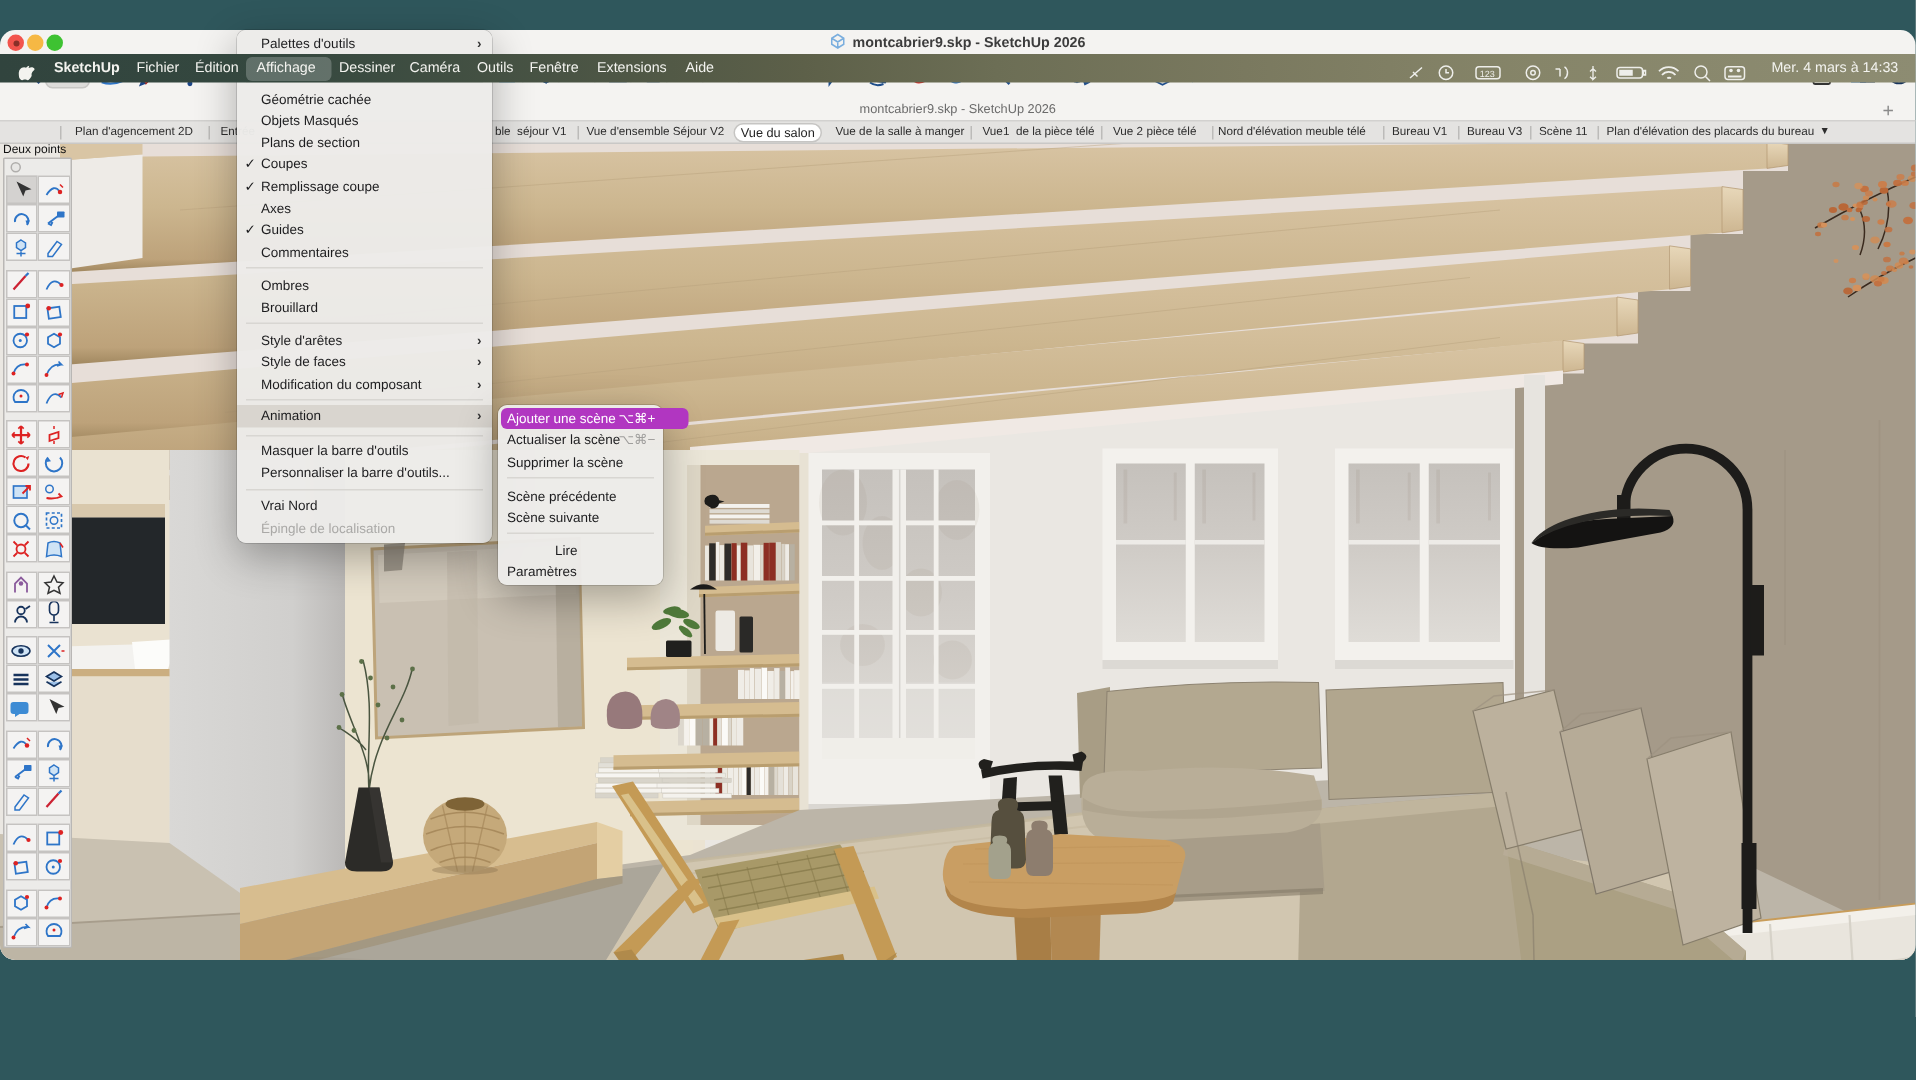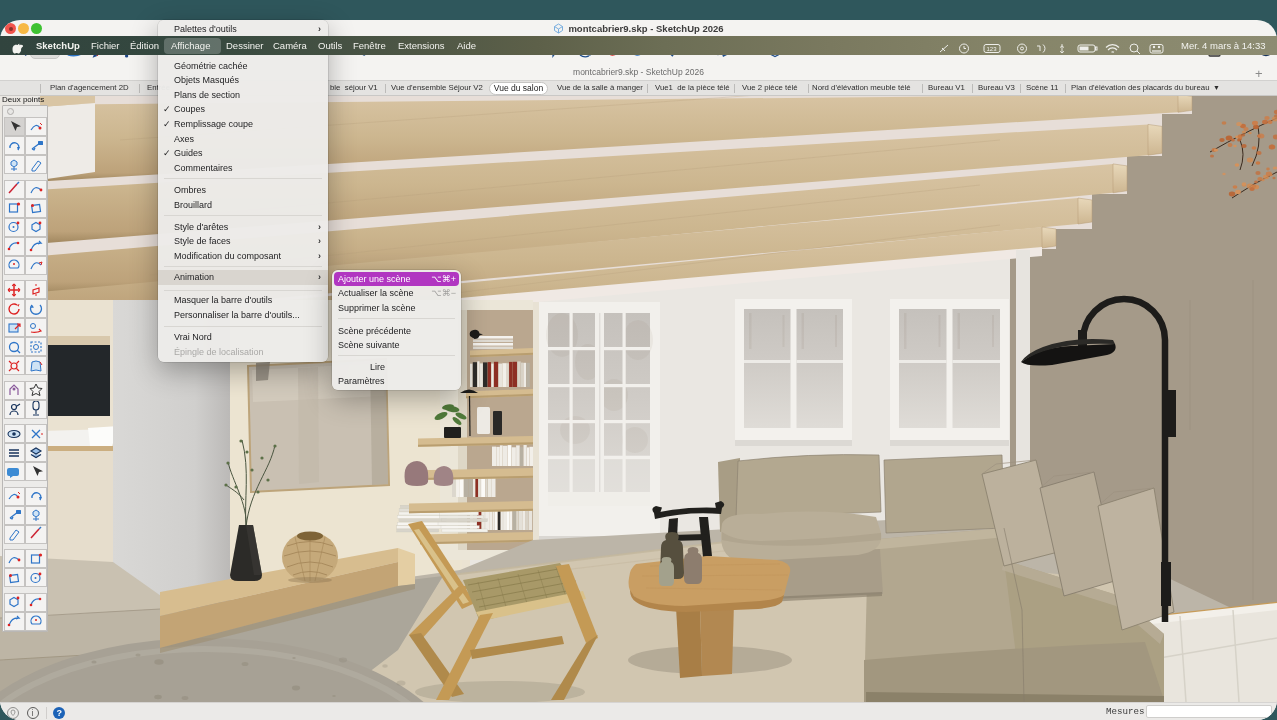--- a/index.html
+++ b/index.html
@@ -5,22 +5,22 @@
   * { margin:0; padding:0; box-sizing:border-box; }
   html,body { width:1277px; height:720px; overflow:hidden; background:#2f575c;
     font-family:"Liberation Sans", sans-serif; }
   .abs { position:absolute; }
   #menubar { position:absolute; left:0; top:0; width:1277px; height:19px;
     background:linear-gradient(90deg,#31443e 0%,#35483f 15%,#4a5444 30%,#5d6049 42%,#6c6e55 52%,#7a795f 65%,#868569 80%,#8d8c72 100%);
     color:#f3f3ef; font-size:9.5px; z-index:50;margin-top:36px; }
   #menubar .mi { position:absolute; top:0; height:19px; line-height:19px; white-space:nowrap; }
   #mb-hl { position:absolute; left:164px; top:1.5px; width:57px; height:16px; border-radius:4px;
     background:rgba(255,255,255,0.22); }
-  #window { position:absolute; left:0; top:20px; width:1277px; height:700px;
-    background:#f4f3f1; border-radius:20px; overflow:hidden; }
+  #window { position:absolute; left:0; top:20px; width:1277px; height:620px;
+    background:#f4f3f1; border-radius:10px; overflow:hidden; }
   .tl { position:absolute; top:3px; width:11px; height:11px; border-radius:50%; }
   #title { position:absolute; left:0; top:1px; width:1277px; height:15px; text-align:center;
     font-size:9.5px; font-weight:bold; color:#3c3c3c; line-height:15px; }
   #toolbar { position:absolute; left:0; top:16px; width:1277px; height:42px; }
   .tbi { position:absolute; top:8px; }
   #subtitle { position:absolute; left:0; top:44px; width:1277px; height:16px; text-align:center;
     font-size:8.5px; color:#6b6b6b; line-height:16px; }
   #tabbar { position:absolute; left:0; top:60px; width:1277px; height:16px;
     background:#e4e3e1; border-top:1px solid #d2d1cf; border-bottom:1px solid #c9c8c6;
     font-size:7.8px; color:#2d2d2d; }
@@ -984,21 +984,21 @@
     </div>
   <div class="hr" style="top:305.5px;"></div>
   <div class="it" style="top:310.2px;">
       <span class="lbl">Vrai Nord</span>
     </div>
   <div class="it" style="top:324.8px;color:#aaa9a7;">
       <span class="lbl">Épingle de localisation</span>
     </div>
 </div>
 
-<div class="menu" id="submenu" style="left:332px;top:270px;width:129px;height:120px;z-index:41;">
+<div class="menu" id="submenu" style="left:332px;top:270px;width:110px;height:120px;z-index:41;">
   <div class="abs" style="left:2px;top:2px;width:125px;height:13.5px;background:#b136c1;border-radius:4px;"></div>
   <div class="it" style="top:1.5px;color:#fff;">
       <span class="lbl" style="left:6px;">Ajouter une scène</span>
       <span class="sc" style="color:#fff;right:5px;">⌥⌘+</span>
     </div>
   <div class="it" style="top:16.1px;">
       <span class="lbl" style="left:6px;">Actualiser la scène</span>
       <span class="sc" style="right:5px;">⌥⌘−</span>
     </div>
   <div class="it" style="top:30.7px;">

